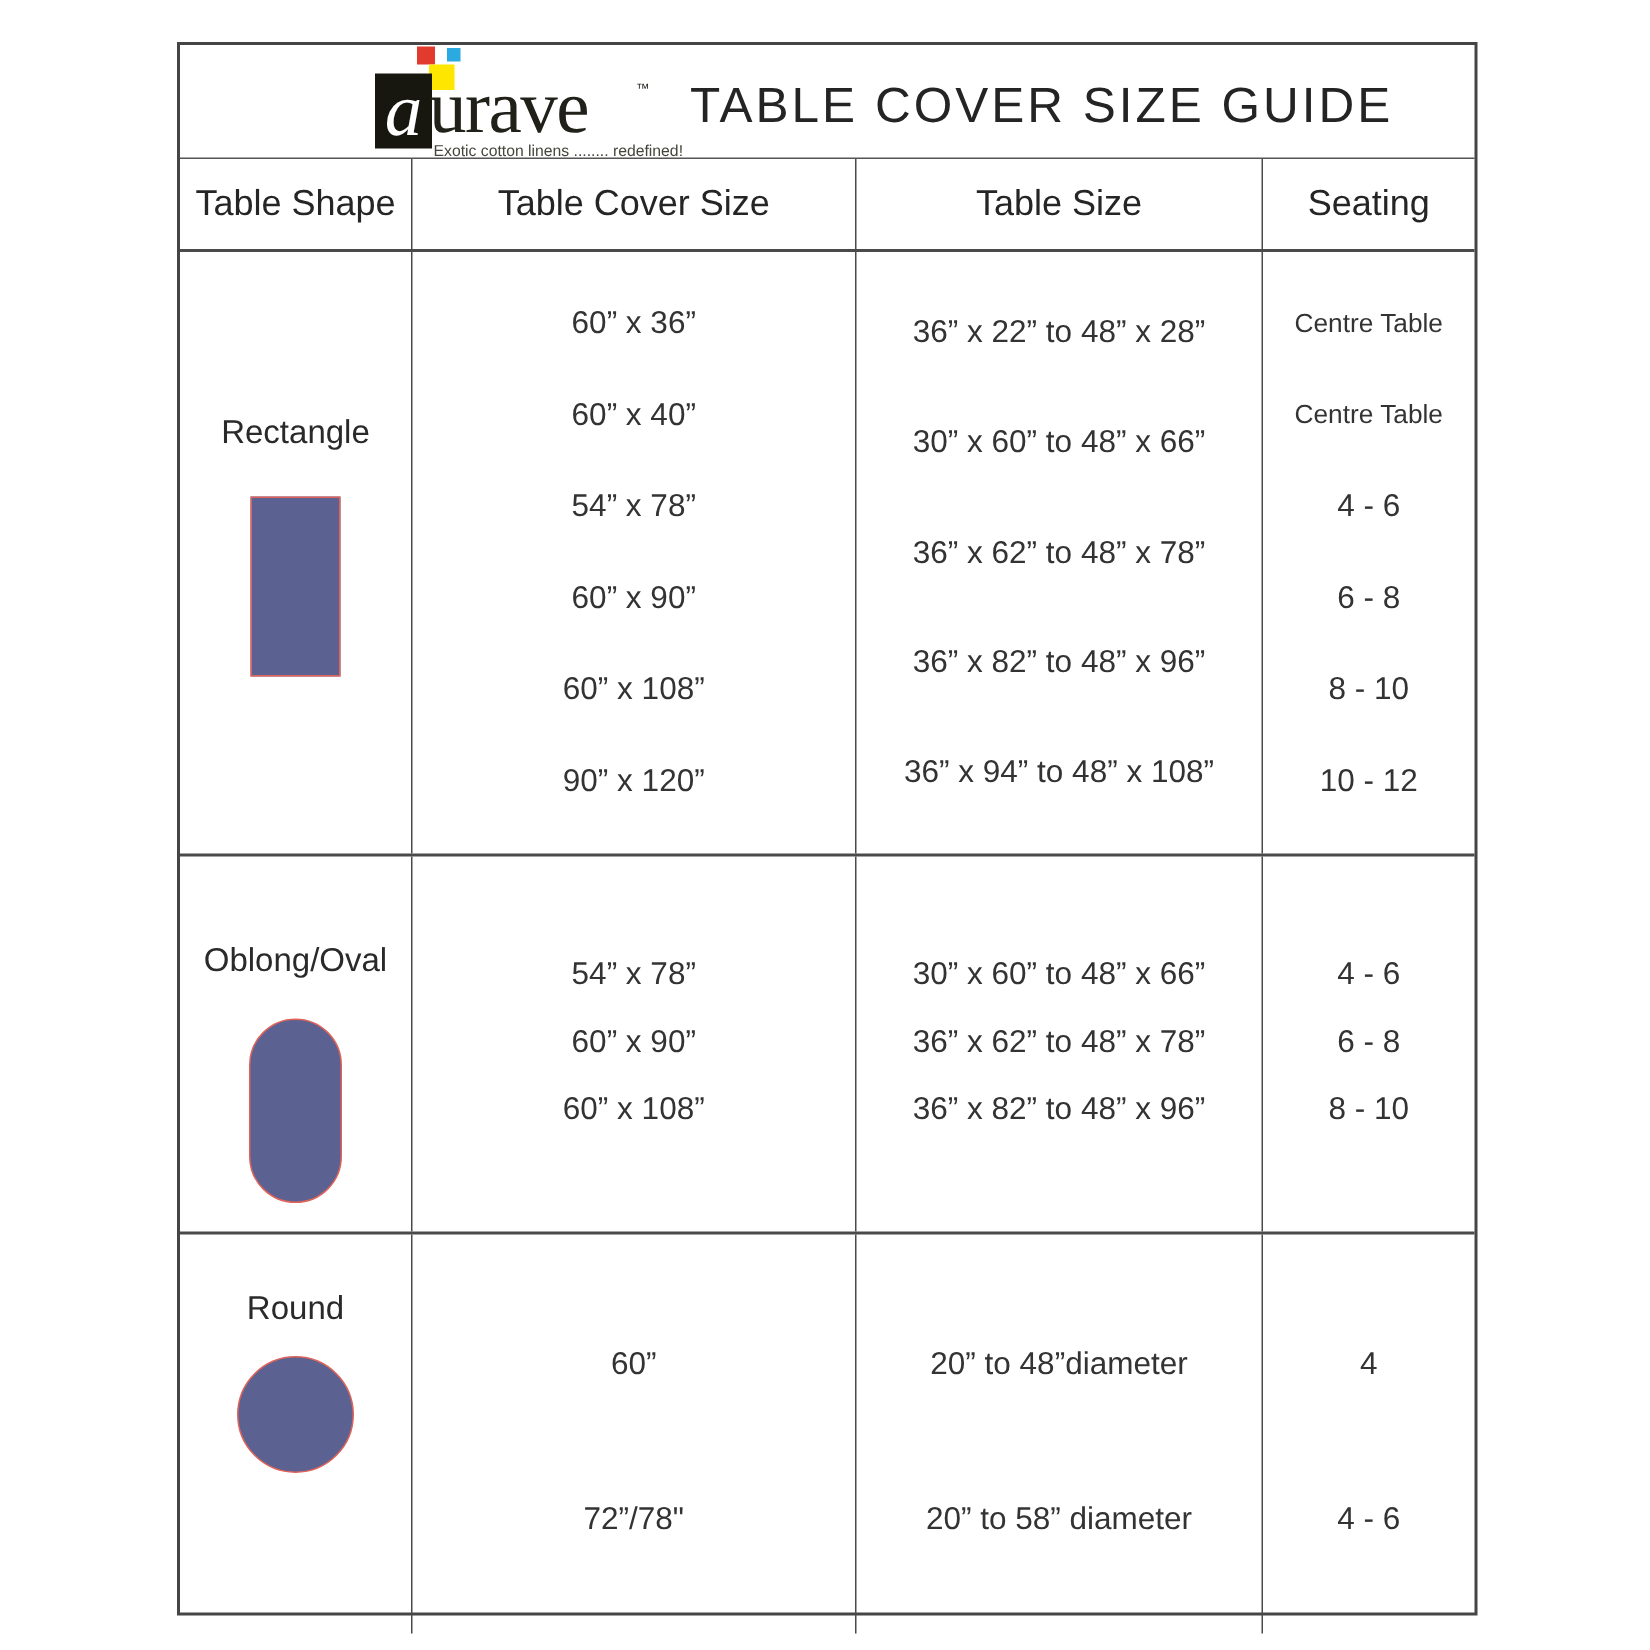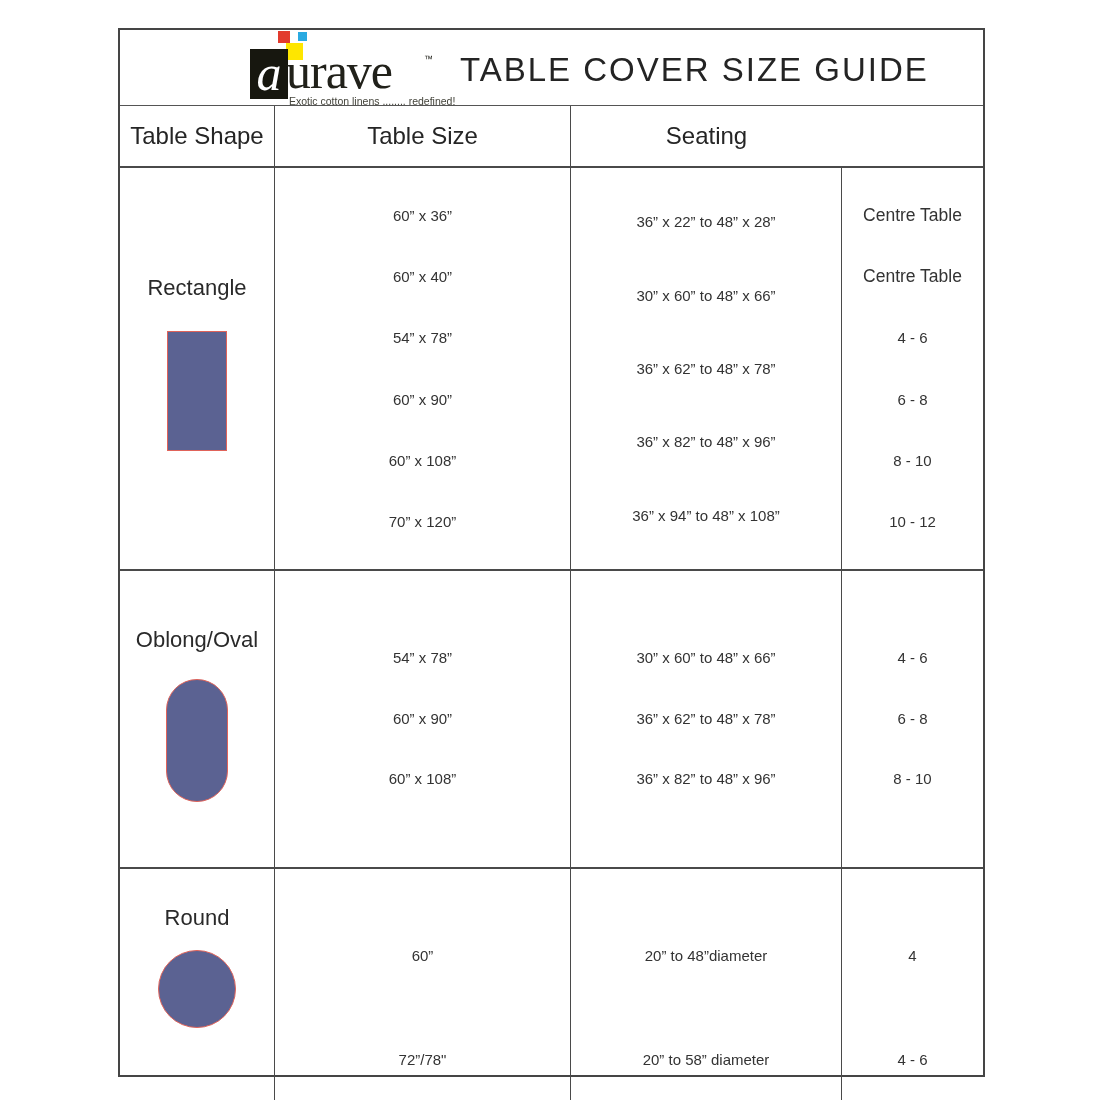--- a/index.html
+++ b/index.html
@@ -30,39 +30,39 @@
                border-bottom:2px solid #4a4a4a;box-sizing:border-box;}
   .colhead-row .hcell{border-right:1px solid #4a4a4a;display:flex;align-items:center;
                       justify-content:center;font-size:24px;color:#252525;text-align:center;}
   .colhead-row .hcell:last-child{border-right:none;}
 
   
   .section{display:grid;grid-template-columns:155px 296px 271px 1fr;box-sizing:border-box;}
   .section .col{border-right:1px solid #4a4a4a;display:flex;flex-direction:column;min-width:0;}
   .section .col:last-child{border-right:none;justify-content:flex-end;}
   .s1{height:403px;border-bottom:2px solid #4a4a4a;}
-  .s2{height:298px;border-bottom:2px solid #4a4a4a;}
+  .s2{height:252px;border-bottom:2px solid #4a4a4a;}
   .s3{height:266px;}
 
   .shape-col{position:relative;}
   .shape-label{position:absolute;left:0;width:100%;text-align:center;font-size:22px;color:#2a2a2a;}
   .s1 .shape-label{top:107px;}
   .s2 .shape-label{top:56px;}
   .s3 .shape-label{top:36px;}
   .shape{position:absolute;left:50%;transform:translateX(-50%);box-sizing:border-box;
          background:var(--shape-fill);border:1.5px solid var(--shape-outline);}
   .shape.rect{top:163px;width:60px;height:120px;}
   .shape.oval{top:108px;width:62px;height:123px;border-radius:32px;}
   .shape.circle{top:81px;width:78px;height:78px;border-radius:50%;}
 
   .rows{display:flex;flex-direction:column;flex:1;}
   .s1 .rows{padding:17px 0;}
   .s2 .rows{padding:56px 0 58px;}
   .s3 .rows{padding:35px 0 24px;}
-  .row{flex:1;display:flex;align-items:center;justify-content:center;font-size:15px;color:#333;
+  .row{flex:1;display:flex;align-items:center;justify-content:center;font-size:21px;color:#333;
        white-space:nowrap;}
   .row.small{font-size:17.5px;}
 </style>
 </head>
 <body>
 
 <div class="canvas">
   <div class="tbl">
 
     <div class="logo-row">
@@ -73,37 +73,38 @@
         <div class="abox">a</div>
         <div class="wordmark">urave</div>
         <div class="tm">™</div>
         <div class="tagline">Exotic cotton linens ........ redefined!</div>
       </div>
       <div class="title">TABLE COVER SIZE GUIDE</div>
     </div>
 
     <div class="colhead-row">
       <div class="hcell">Table Shape</div>
+      <div class="hcell">Table Cover Size</div>
       <div class="hcell">Table Size</div>
       <div class="hcell">Seating</div>
     </div>
 
     <div class="section s1">
       <div class="col shape-col">
         <div class="shape-label">Rectangle</div>
         <div class="shape rect"></div>
       </div>
       <div class="col">
         <div class="rows">
           <div class="row">60” x 36”</div>
           <div class="row">60” x 40”</div>
           <div class="row">54” x 78”</div>
           <div class="row">60” x 90”</div>
           <div class="row">60” x 108”</div>
-          <div class="row">70” x 120”</div>
+          <div class="row">90” x 120”</div>
         </div>
       </div>
       <div class="col">
         <div class="rows">
           <div class="row">36” x 22” to 48” x 28”</div>
           <div class="row">30” x 60” to 48” x 66”</div>
           <div class="row">36” x 62” to 48” x 78”</div>
           <div class="row">36” x 82” to 48” x 96”</div>
           <div class="row">36” x 94” to 48” x 108”</div>
         </div>

